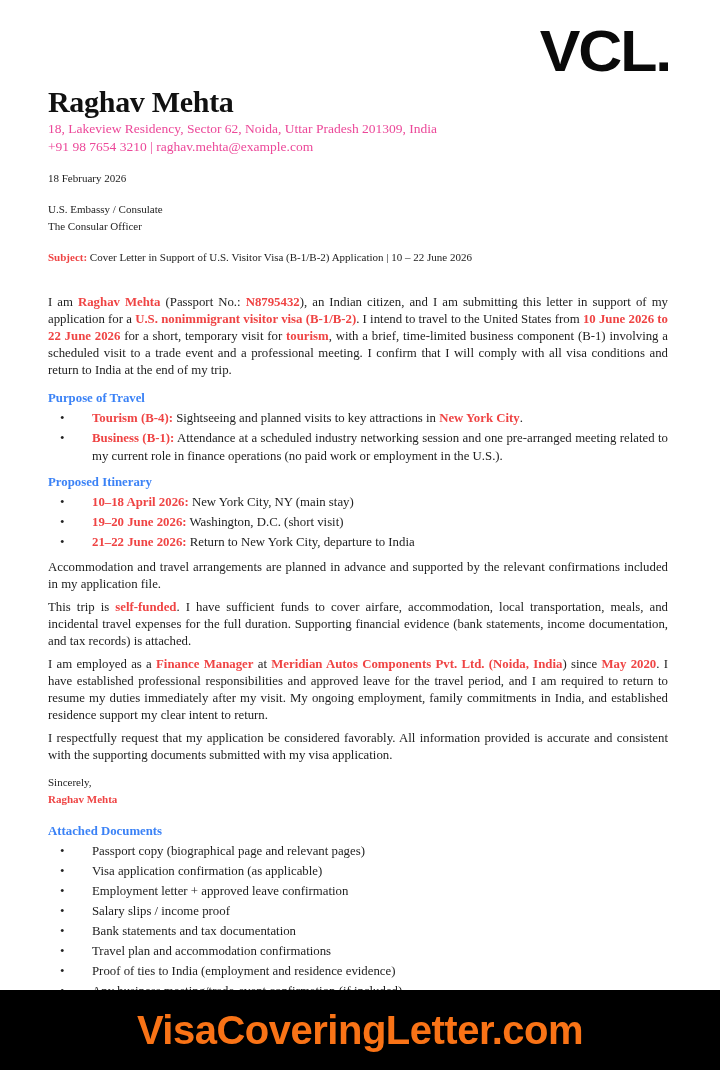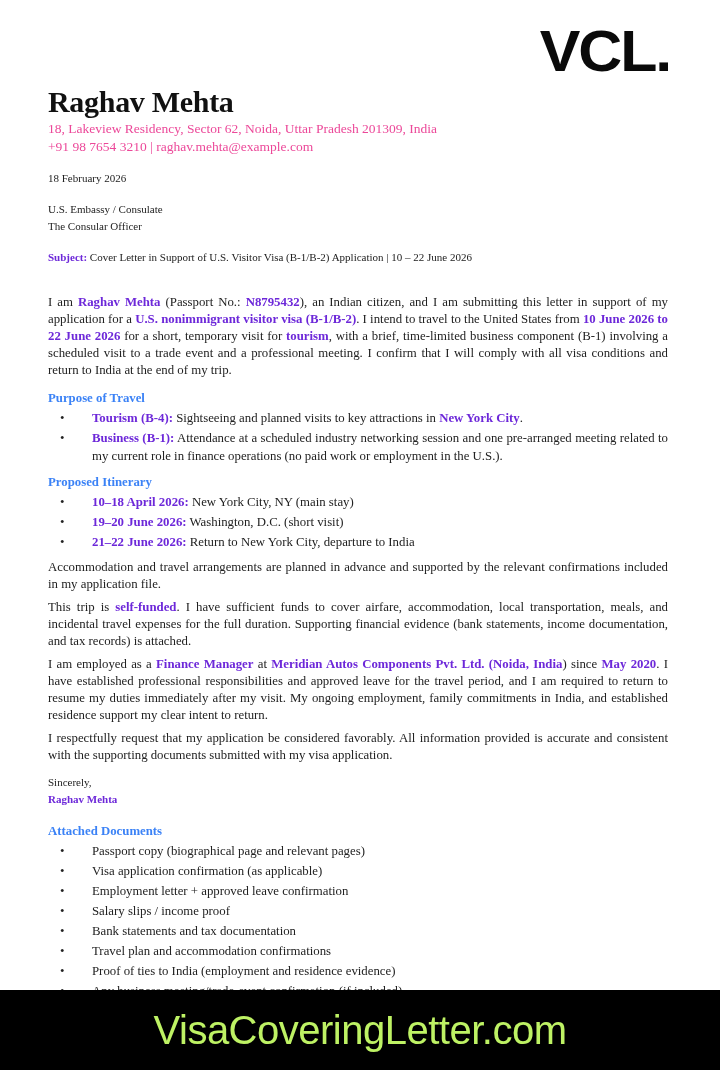--- a/index.html
+++ b/index.html
@@ -21,28 +21,28 @@
   .contact { font-size: 13.5px; line-height: 18px; color: #ec4899; }
   .block { font-size: 11px; line-height: 17px; color: #222; font-family: Liberation Serif, serif; }
   .p { font-size: 12.8px; line-height: 17px; color: #222; text-align: justify; margin: 0; }
   .gap-s { height: 6px; }
   .gap-m { height: 10px; }
   .gap-l { height: 14px; }
   h3 { font-size: 12.8px; font-weight: 700; margin: 0; line-height: 18px; color: #3b82f6; }
   ul { list-style: none; margin: 2px 0 0 0; padding: 0; }
   li { position: relative; padding-left: 44px; font-size: 12.8px; line-height: 18px; color: #222; text-align: justify; margin-bottom: 2px; }
   li .bullet { position: absolute; left: 12px; top: 0; }
-  b { color: #6d28d9; }
+  b { color: #ef4444; }
   .footer {
     position: absolute; left: 0; top: 990px; width: 720px; height: 80px; background: #000;
     display: flex; align-items: center; justify-content: center;
   }
   .footer-text {
-    font-family: "Liberation Sans", "DejaVu Sans", sans-serif; font-weight: 400;
-    color: #bef264; font-size: 40px; letter-spacing: -0.5px;
+    font-family: "Liberation Sans", "DejaVu Sans", sans-serif; font-weight: 700;
+    color: #f97316; font-size: 40px; letter-spacing: -0.5px;
   }
 </style>
 </head>
 <body>
 
 <div class="page">
   <div class="logo">VCL.</div>
 
   <div class="content">
     <h1 class="name">Raghav Mehta</h1>

